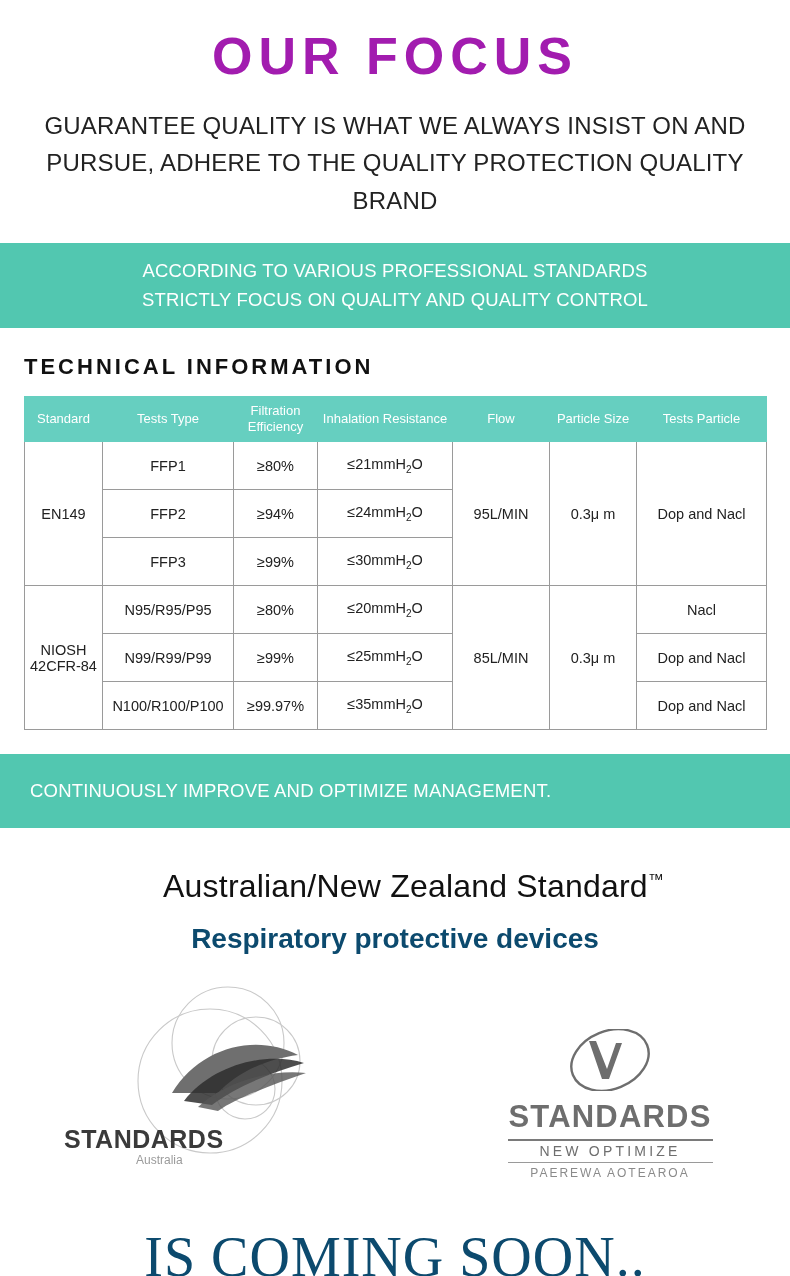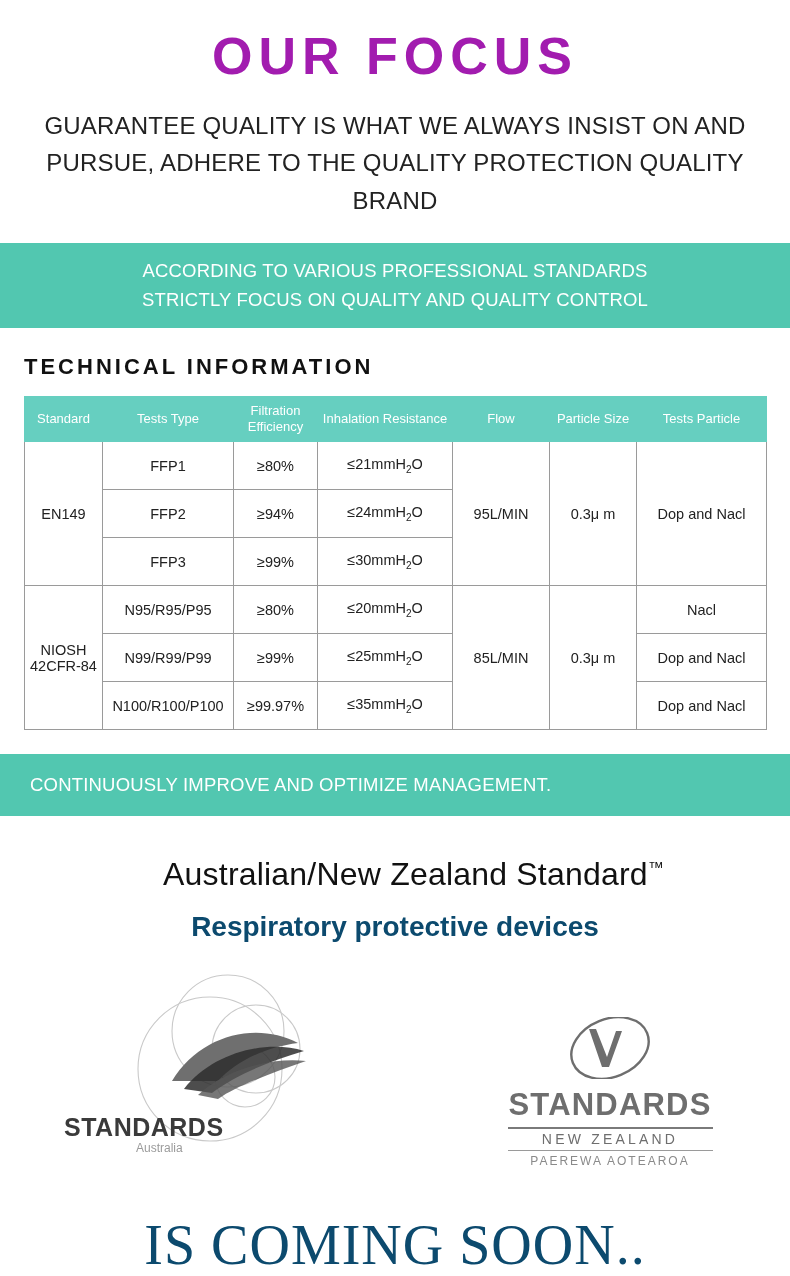--- a/index.html
+++ b/index.html
@@ -48,21 +48,21 @@
     padding: 13px 30px;
     text-align: center;
   }
   .banner-line {
     font-size: 18.5px;
     line-height: 1.6;
     letter-spacing: 0.2px;
   }
   .banner.left-align {
     text-align: left;
-    padding: 16px 30px;
+    padding: 22px 30px;
   }
 
   
   .section-heading {
     margin: 26px 0 12px 24px;
     font-size: 22px;
     font-weight: bold;
     letter-spacing: 3px;
     color: #111;
   }
@@ -318,20 +318,20 @@
     <div class="au-sub">Australia</div>
   </div>
 
   <div class="logo-nz">
     <svg width="120" height="62" viewBox="0 0 120 62">
       <ellipse cx="60" cy="31" rx="40" ry="29" fill="none" stroke="#6e6e6e" stroke-width="2.4" transform="rotate(-22 60 31)"></ellipse>
       <path d="M46 12 L57 40 L66 14 L72 14 L59 50 L52 50 L39 12 Z" fill="#6e6e6e"></path>
     </svg>
     <div class="nz-text">STANDARDS</div>
     <div class="nz-rule"></div>
-    <div class="nz-sub">NEW ZEALAND</div>
+    <div class="nz-sub">NEW OPTIMIZE</div>
     <div class="nz-rule2"></div>
     <div class="nz-sub2">PAEREWA AOTEAROA</div>
   </div>
 
 </div>
 
 <div class="coming-soon">IS COMING SOON..</div>
 
 </body></html>

